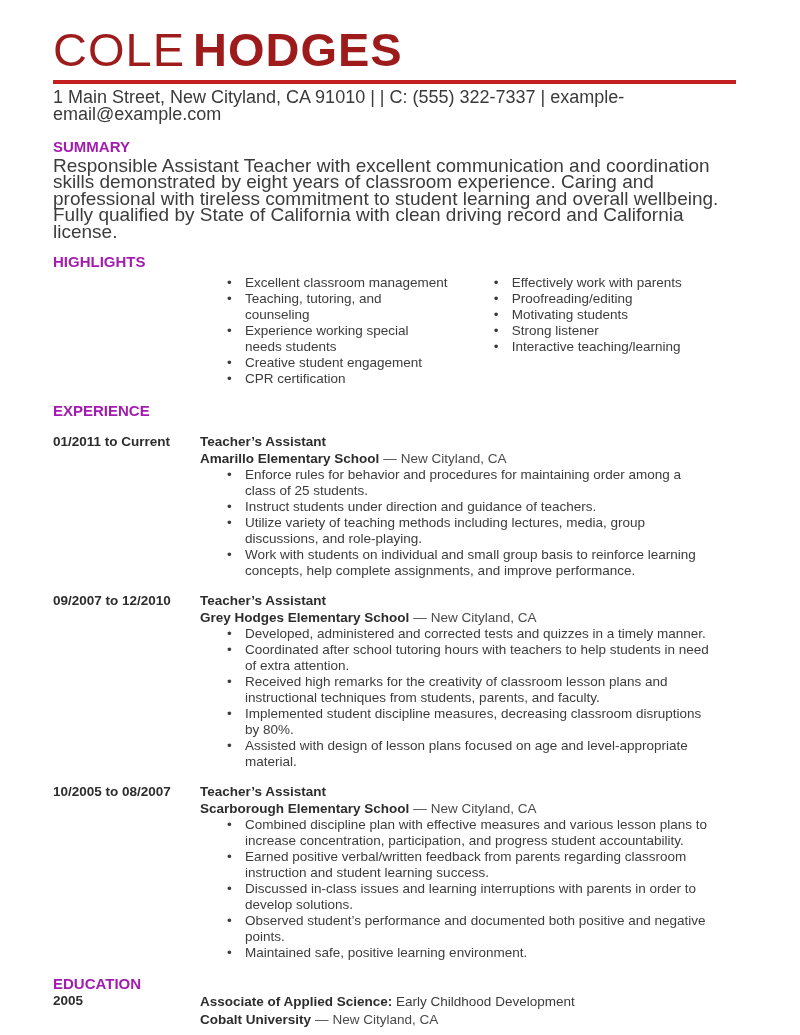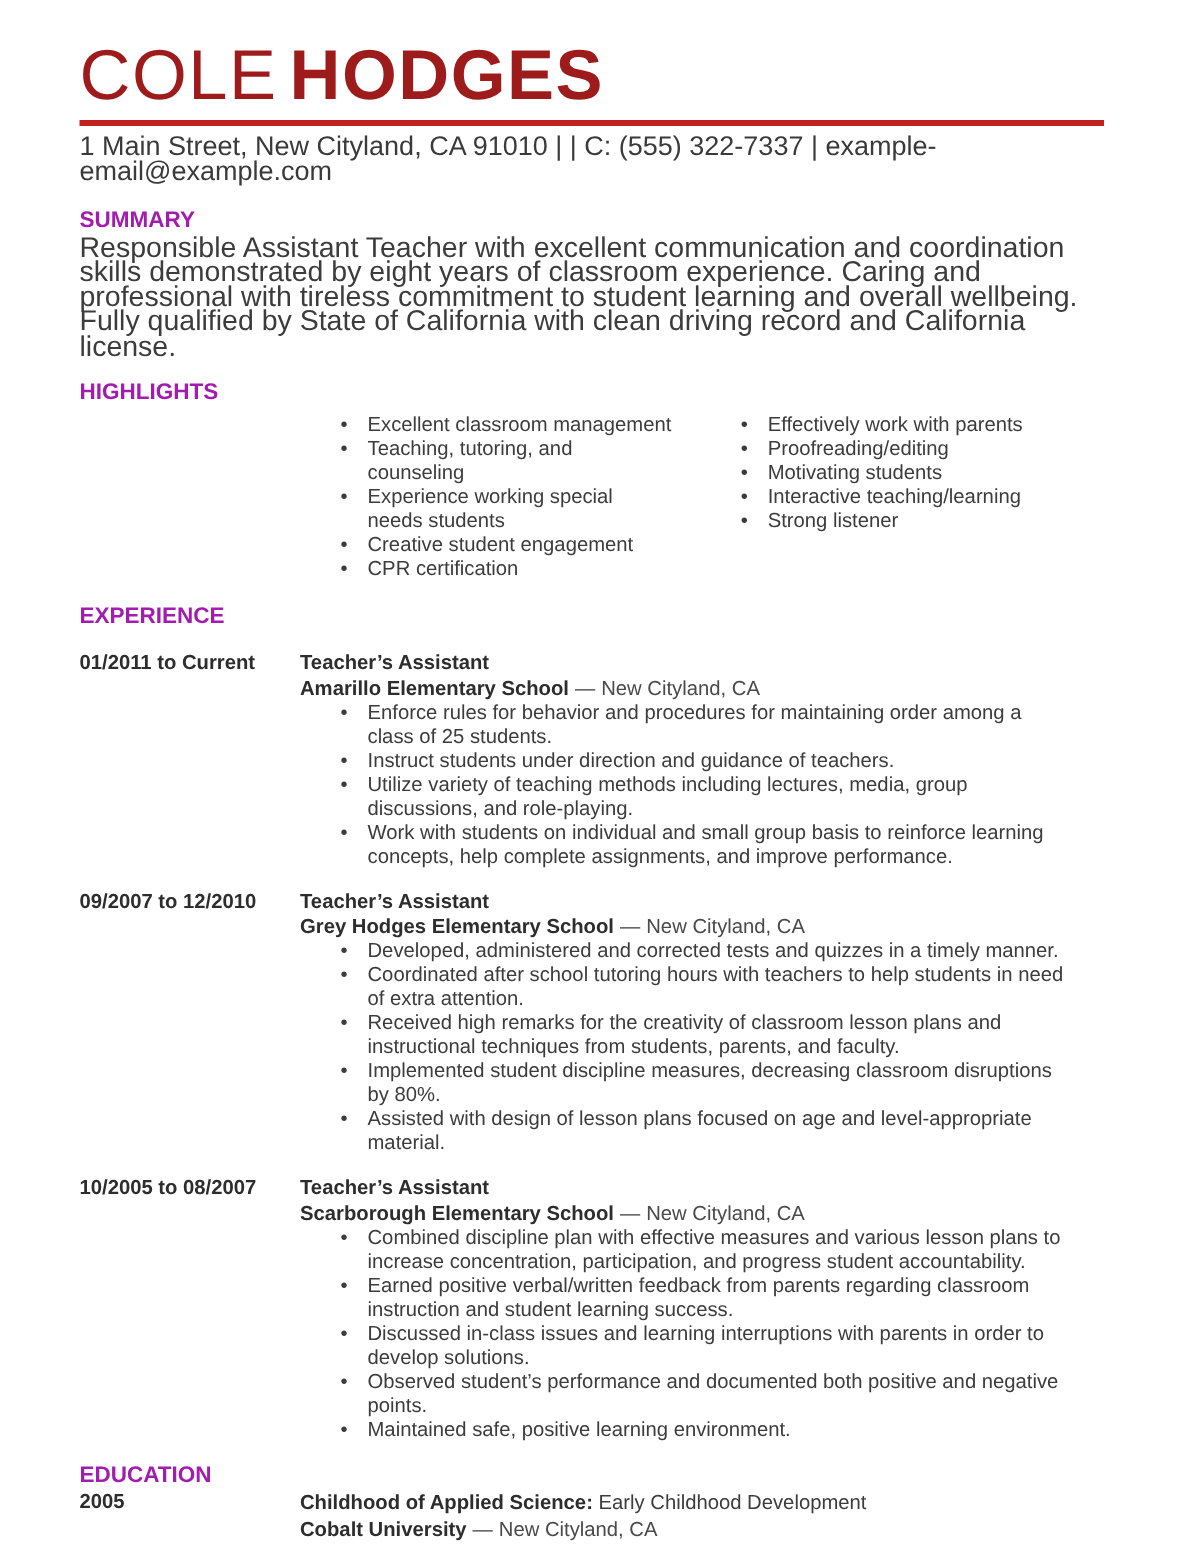--- a/index.html
+++ b/index.html
@@ -126,22 +126,22 @@
         <li>Excellent classroom management</li>
         <li>Teaching, tutoring, and counseling</li>
         <li>Experience working special needs students</li>
         <li>Creative student engagement</li>
         <li>CPR certification</li>
       </ul>
       <ul class="bullets hl-col2">
         <li>Effectively work with parents</li>
         <li>Proofreading/editing</li>
         <li>Motivating students</li>
+        <li>Strong listener</li>
         <li>Interactive teaching/learning</li>
-        <li>Strong listener</li>
       </ul>
     </div>
   </div>
 
   <div class="sec-title experience-title">EXPERIENCE</div>
 
   <div class="row job">
     <div class="label">01/2011 to Current</div>
     <div class="content">
       <div class="job-title">Teacher’s Assistant</div>
@@ -189,21 +189,21 @@
         <li>Maintained safe, positive learning environment.</li>
       </ul>
     </div>
   </div>
 
   <div class="sec-title education-title">EDUCATION</div>
   <div class="row edu-row">
     <div class="label">2005</div>
     <div class="content">
       <div class="degree-line">
-        <span class="bold">Childhood of Applied Science:</span> <span>Early Childhood Development</span>
+        <span class="bold">Associate of Applied Science:</span> <span>Early Childhood Development</span>
       </div>
       <div class="school-line">
         <span class="bold">Cobalt University</span><span class="dash">—</span><span class="loc">New Cityland, CA</span>
       </div>
     </div>
   </div>
 
 </div>
 
 </body></html>

